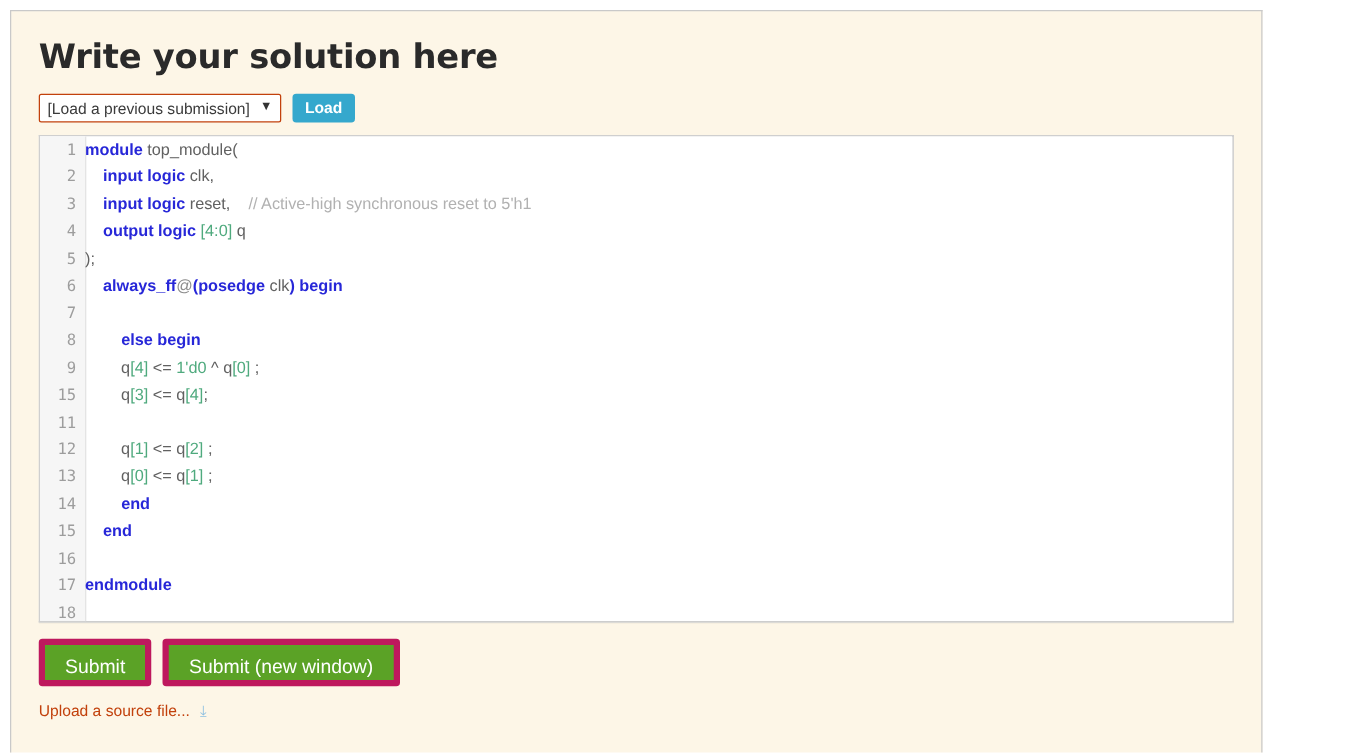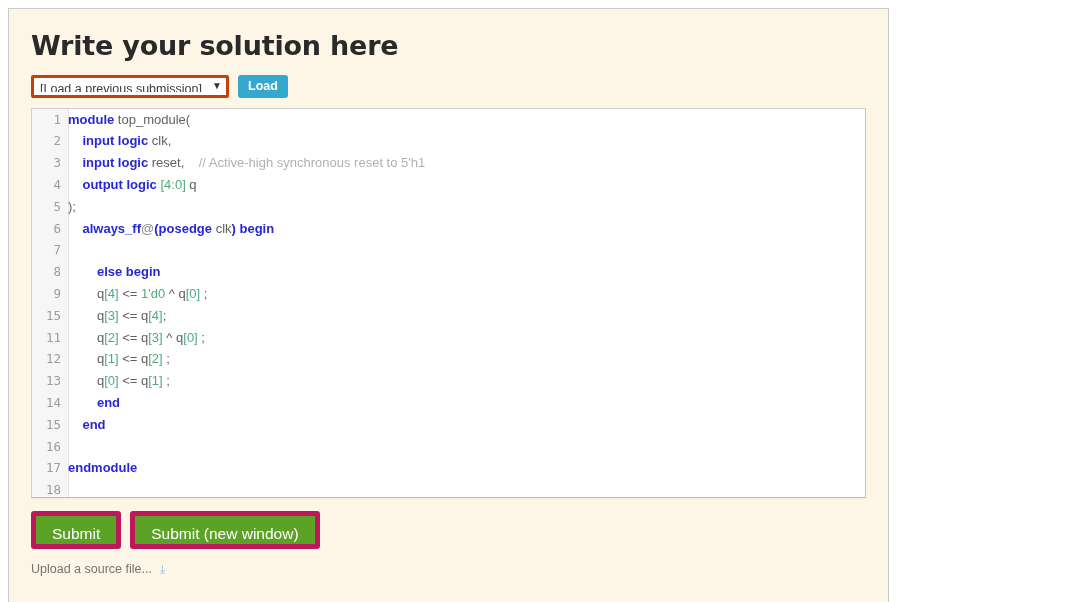--- a/index.html
+++ b/index.html
@@ -10,21 +10,21 @@
     width: 1080px;
     height: 602px;
     overflow: hidden;
     font-family: "Liberation Sans", sans-serif;
   }
 
   .page {
     position: absolute;
     left: 8px;
     top: 8px;
-    width: 881px;
+    width: 1002px;
     height: 594px;
     background: #fdf6e7;
     border: 1px solid #c9c9c9;
     border-bottom: none;
     box-sizing: border-box;
     overflow: hidden;
   }
 
   .inner {
     padding: 18px 22px 0 22px;
@@ -54,21 +54,21 @@
   }
 
   .submission-select {
     appearance: none;
     -webkit-appearance: none;
     -moz-appearance: none;
     font-family: "Liberation Sans", sans-serif;
     font-size: 12.5px;
     color: #3b3b3b;
     background: #ffffff;
-    border: 3px solid #c2410c;
+    border: 1px solid #c2410c;
     border-radius: 2px;
     padding: 3px 24px 3px 6px;
     height: 23px;
     line-height: 16px;
     box-sizing: border-box;
     outline: none;
   }
 
   .select-chevron {
     position: absolute;
@@ -184,21 +184,21 @@
   .upload-row {
     margin-top: 13px;
     display: flex;
     align-items: center;
     gap: 8px;
   }
 
   .upload-link {
     font-family: "Liberation Sans", sans-serif;
     font-size: 12.5px;
-    color: #737373;
+    color: #c2410c;
     text-decoration: none;
     cursor: pointer;
   }
 
   .dbl-chevron {
     color: #8fc0e0;
     font-size: 12px;
     line-height: 1;
     cursor: pointer;
   }
@@ -258,21 +258,20 @@
           <div class="code-line">
             <div class="ln">9</div>
             <div class="ltext"><span class="id">        q</span><span class="brk">[4]</span><span class="id"> &lt;= </span><span class="num">1'd0</span><span class="id"> ^ q</span><span class="brk">[0]</span><span class="id"> ;</span></div>
           </div>
           <div class="code-line">
             <div class="ln">15</div>
             <div class="ltext"><span class="id">        q</span><span class="brk">[3]</span><span class="id"> &lt;= q</span><span class="brk">[4]</span><span class="id">;</span></div>
           </div>
           <div class="code-line">
             <div class="ln">11</div>
-            <div class="ltext"><span class="id">        q</span><span class="brk">[2]</span><span class="id"> &lt;= q</span><span class="brk">[3]</span><span class="id"> ^ q</span><span class="brk">[0]</span><span class="id"> ;</span></div>
           </div>
           <div class="code-line">
             <div class="ln">12</div>
             <div class="ltext"><span class="id">        q</span><span class="brk">[1]</span><span class="id"> &lt;= q</span><span class="brk">[2]</span><span class="id"> ;</span></div>
           </div>
           <div class="code-line">
             <div class="ln">13</div>
             <div class="ltext"><span class="id">        q</span><span class="brk">[0]</span><span class="id"> &lt;= q</span><span class="brk">[1]</span><span class="id"> ;</span></div>
           </div>
           <div class="code-line">

